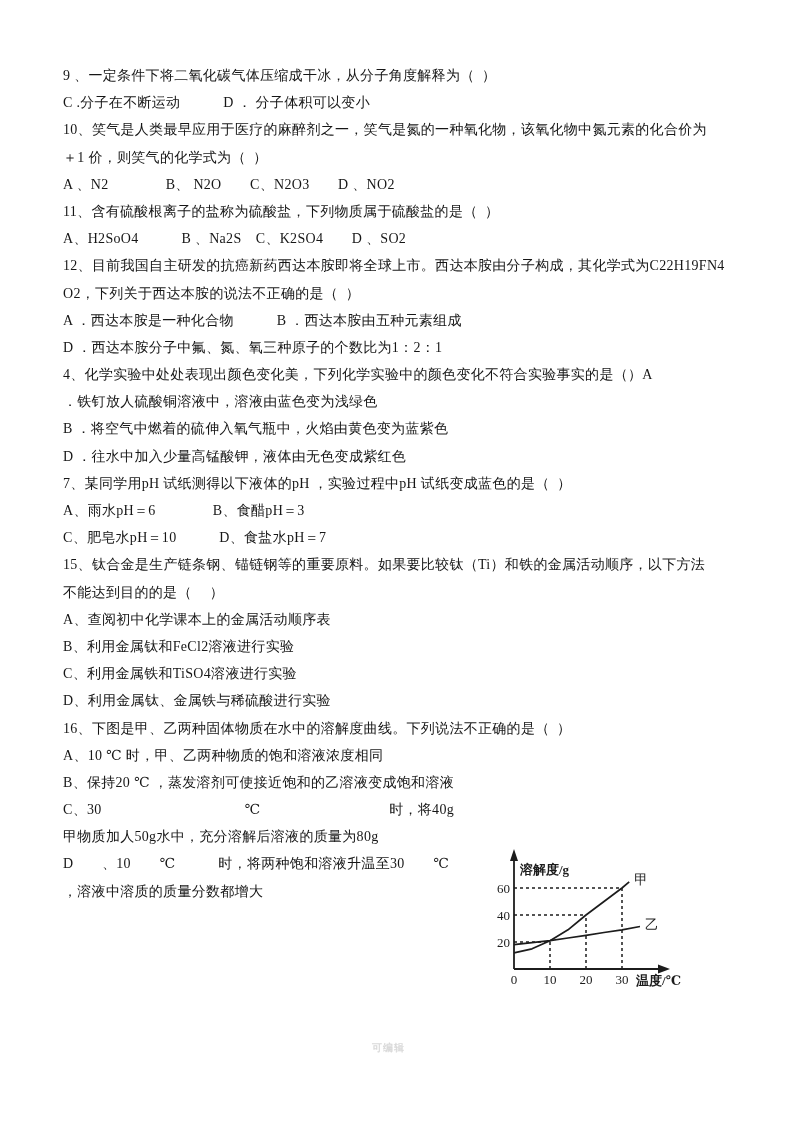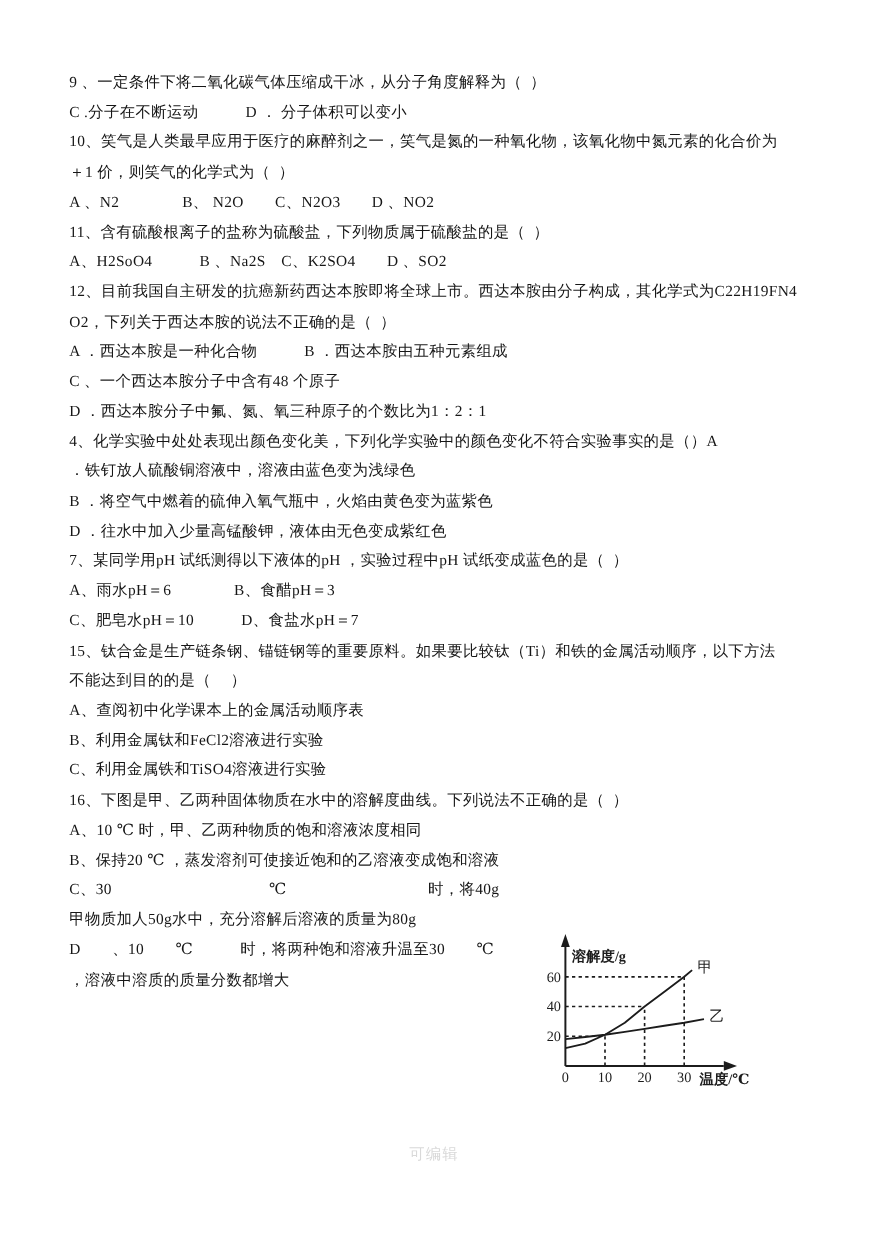--- a/index.html
+++ b/index.html
@@ -27,23 +27,24 @@
     position:absolute;
     left:492px; top:843px;
     width:252px; height:152px;
     background:#ffffff;
   }
   .chart svg { display:block; }
   .chart text { font-family:"Liberation Serif","DejaVu Serif",serif; }
   .watermark {
     position:absolute;
     left:372px; top:1041px;
-    font-size:14px;
+    font-size:10px;
     color:#d9d9d9;
     letter-spacing:1px;
+    font-weight:bold;
   }
 </style>
 </head>
 <body>
 
 <div class="page">
   <div class="doc">
       <div>
         <div class="line">9 、一定条件下将二氧化碳气体压缩成干冰，从分子角度解释为（  ）</div>
         <div class="line">C .分子在不断运动　　　D ． 分子体积可以变小</div>
@@ -54,40 +55,40 @@
         <div class="line">A 、N2　　　　B、 N2O　　C、N2O3　　D 、NO2</div>
       </div>
       <div>
         <div class="line">11、含有硫酸根离子的盐称为硫酸盐，下列物质属于硫酸盐的是（  ）</div>
         <div class="line">A、H2SoO4　　　B 、Na2S　C、K2SO4　　D 、SO2</div>
       </div>
       <div>
         <div class="line">12、目前我国自主研发的抗癌新药西达本胺即将全球上市。西达本胺由分子构成，其化学式为C22H19FN4</div>
         <div class="line">O2，下列关于西达本胺的说法不正确的是（  ）</div>
         <div class="line">A ．西达本胺是一种化合物　　　B ．西达本胺由五种元素组成</div>
-        <div class="line">C 、一个西达本胺分子中含有48 个原子</div>
         <div class="line">D ．西达本胺分子中氟、氮、氧三种原子的个数比为1：2：1</div>
       </div>
       <div>
         <div class="line">4、化学实验中处处表现出颜色变化美，下列化学实验中的颜色变化不符合实验事实的是（）A</div>
         <div class="line">．铁钉放人硫酸铜溶液中，溶液由蓝色变为浅绿色</div>
         <div class="line">B ．将空气中燃着的硫伸入氧气瓶中，火焰由黄色变为蓝紫色</div>
         <div class="line">D ．往水中加入少量高锰酸钾，液体由无色变成紫红色</div>
       </div>
       <div>
         <div class="line">7、某同学用pH 试纸测得以下液体的pH ，实验过程中pH 试纸变成蓝色的是（  ）</div>
         <div class="line">A、雨水pH＝6　　　　B、食醋pH＝3</div>
         <div class="line">C、肥皂水pH＝10　　　D、食盐水pH＝7</div>
       </div>
       <div>
         <div class="line">15、钛合金是生产链条钢、锚链钢等的重要原料。如果要比较钛（Ti）和铁的金属活动顺序，以下方法</div>
         <div class="line">不能达到目的的是（　 ）</div>
         <div class="line">A、查阅初中化学课本上的金属活动顺序表</div>
         <div class="line">B、利用金属钛和FeCl2溶液进行实验</div>
         <div class="line">C、利用金属铁和TiSO4溶液进行实验</div>
+        <div class="line">D、利用金属钛、金属铁与稀硫酸进行实验</div>
       </div>
       <div>
         <div class="line">16、下图是甲、乙两种固体物质在水中的溶解度曲线。下列说法不正确的是（  ）</div>
         <div class="line">A、10 ℃ 时，甲、乙两种物质的饱和溶液浓度相同</div>
         <div class="line">B、保持20 ℃ ，蒸发溶剂可使接近饱和的乙溶液变成饱和溶液</div>
         <div class="line">C、30　　　　　　　　　　℃　　　　　　　　　时，将40g</div>
         <div class="line">甲物质加人50g水中，充分溶解后溶液的质量为80g</div>
         <div class="line">D　　、10　　℃　　　时，将两种饱和溶液升温至30　　℃</div>
         <div class="line">，溶液中溶质的质量分数都增大</div>
       </div>

